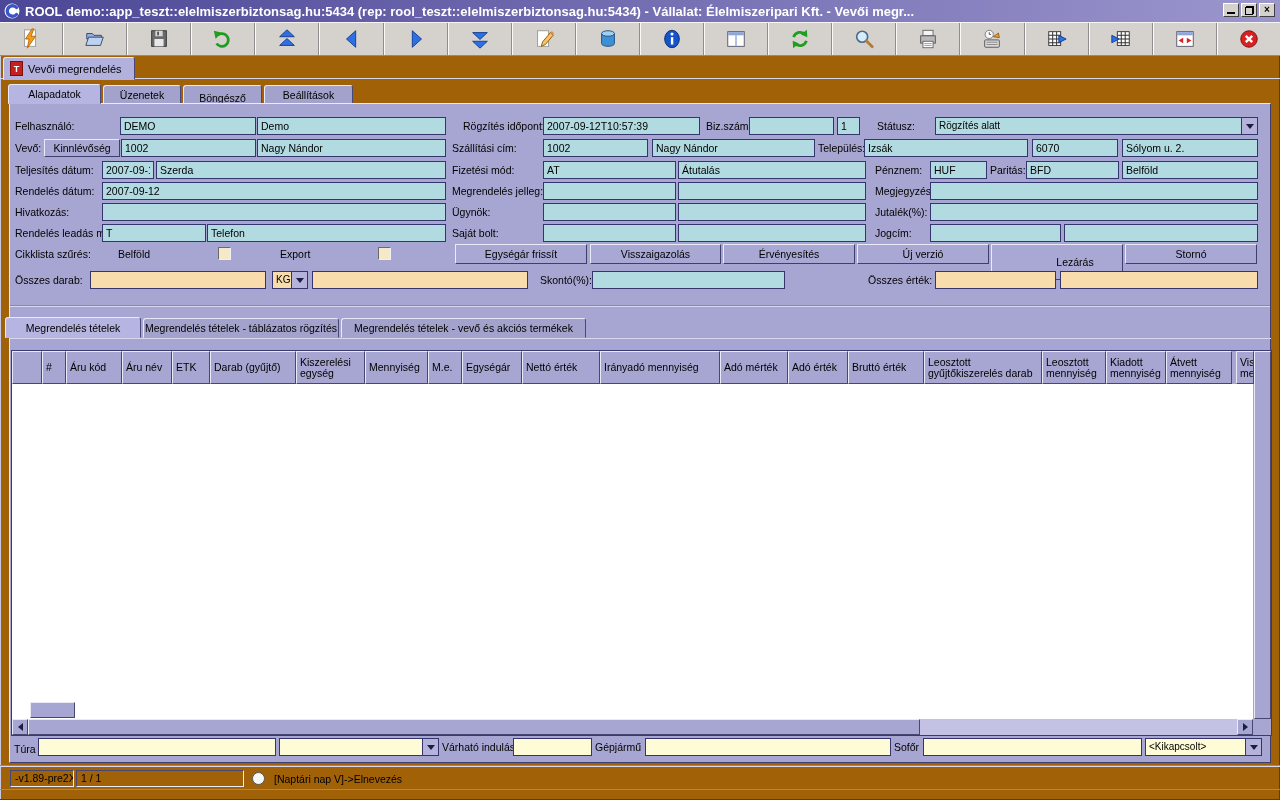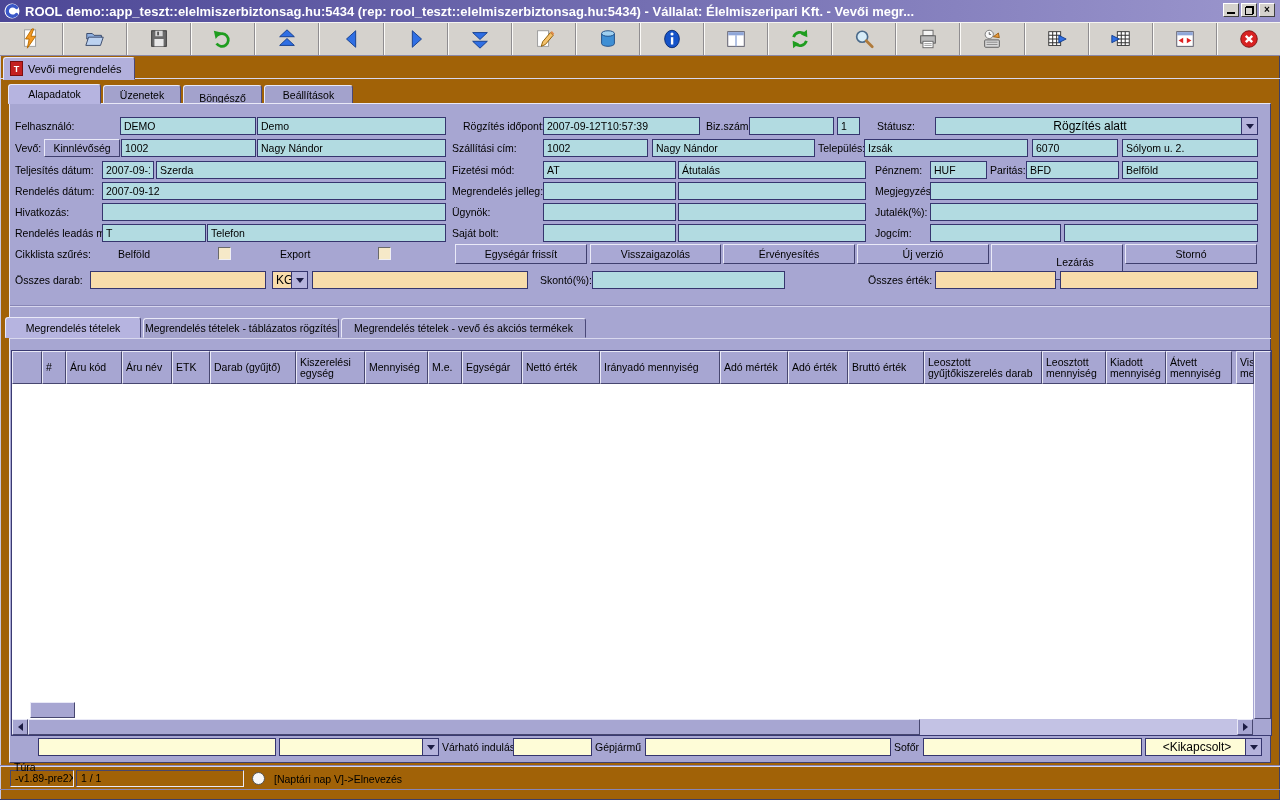--- a/index.html
+++ b/index.html
@@ -32,21 +32,21 @@
   .hline-d{position:absolute;height:1px;background:#8886b6;}
   .hline-l{position:absolute;height:1px;background:#d8d7ee;}
   
   .lbl{position:absolute;font-size:10.5px;color:#000;height:18px;line-height:18px;white-space:nowrap;z-index:1;}
   .fld{position:absolute;height:18px;box-sizing:border-box;border:1px solid #35356e;background:#b2dbe1;font-size:10.5px;font-family:"Liberation Sans",sans-serif;padding:0 3px;color:#000;z-index:2;outline:none;}
   .fld.org{background:#f8dcab;}
   .fld.yel{background:#fefcd7;}
   .combo{position:absolute;height:18px;box-sizing:border-box;border:1px solid #35356e;background:#b2dbe1;display:flex;z-index:2;}
   .combo.org{background:#f8dcab;}
   .combo.yel{background:#fefcd7;}
-  .combo .val{flex:1;font-size:12px;line-height:16px;padding-left:3px;white-space:nowrap;overflow:hidden;text-align:center;}
+  .combo .val{flex:1;font-size:10px;line-height:16px;padding-left:3px;white-space:nowrap;overflow:hidden;}
   .combo .arw{width:15px;background:#b5b3dc;border-left:1px solid #35356e;display:flex;align-items:center;justify-content:center;cursor:default;}
   .arr-down{width:0;height:0;border-left:4px solid transparent;border-right:4px solid transparent;border-top:5px solid #1c1c44;}
   .arr-left{width:0;height:0;border-top:4px solid transparent;border-bottom:4px solid transparent;border-right:5px solid #1c1c44;}
   .arr-right{width:0;height:0;border-top:4px solid transparent;border-bottom:4px solid transparent;border-left:5px solid #1c1c44;}
   .chk{position:absolute;width:13px;height:13px;background:#f6e9c8;border:1px solid;border-color:#6a6a6a #efeff5 #efeff5 #6a6a6a;box-sizing:border-box;z-index:2;}
   .btn{position:absolute;box-sizing:border-box;background:#a9a8d4;border:1px solid;border-color:#eaeaf8 #3f3f6e #3f3f6e #eaeaf8;font-size:10.5px;color:#000;display:flex;align-items:center;justify-content:center;cursor:default;z-index:2;}
   
   .table-outer{position:absolute;left:11px;top:350px;width:1261px;height:386px;box-sizing:border-box;border:1px solid #3a3a72;}
   .th{position:absolute;top:351px;height:33px;box-sizing:border-box;background:#a7a6d2;border:1px solid;border-color:#e9e9f7 #474770 #474770 #e9e9f7;font-size:10.5px;line-height:11px;padding:2px 3px;overflow:hidden;display:flex;align-items:center;color:#000;}
   .tbody{position:absolute;left:12px;top:384px;width:1241px;height:335px;background:#ffffff;}
@@ -386,21 +386,21 @@
     <div class="sbtn" style="left:0;">
         <i class="arr-left"></i>
       </div>
     <div class="hthumb"></div>
     <div class="sbtn" style="left:1225px;">
         <i class="arr-right"></i>
       </div>
   </div>
   <div class="scorner"></div>
 
-  <div class="lbl" style="left:14px;top:758px;">Túra</div>
+  <div class="lbl" style="left:14px;top:740px;">Túra</div>
   <input class="fld yel" style="left: 38px; top: 738px; width: 238px;" value="">
   <div class="combo yel" style="left:279px;top:738px;width:160px;">
     <span class="val"></span>
     <span class="arw">
         <i class="arr-down"></i>
       </span>
   </div>
   <div class="lbl" style="left:442px;top:738px;">Várható indulás</div>
   <input class="fld yel" style="left: 513px; top: 738px; width: 79px;" value="">
   <div class="lbl" style="left:595px;top:738px;">Gépjármű</div>

